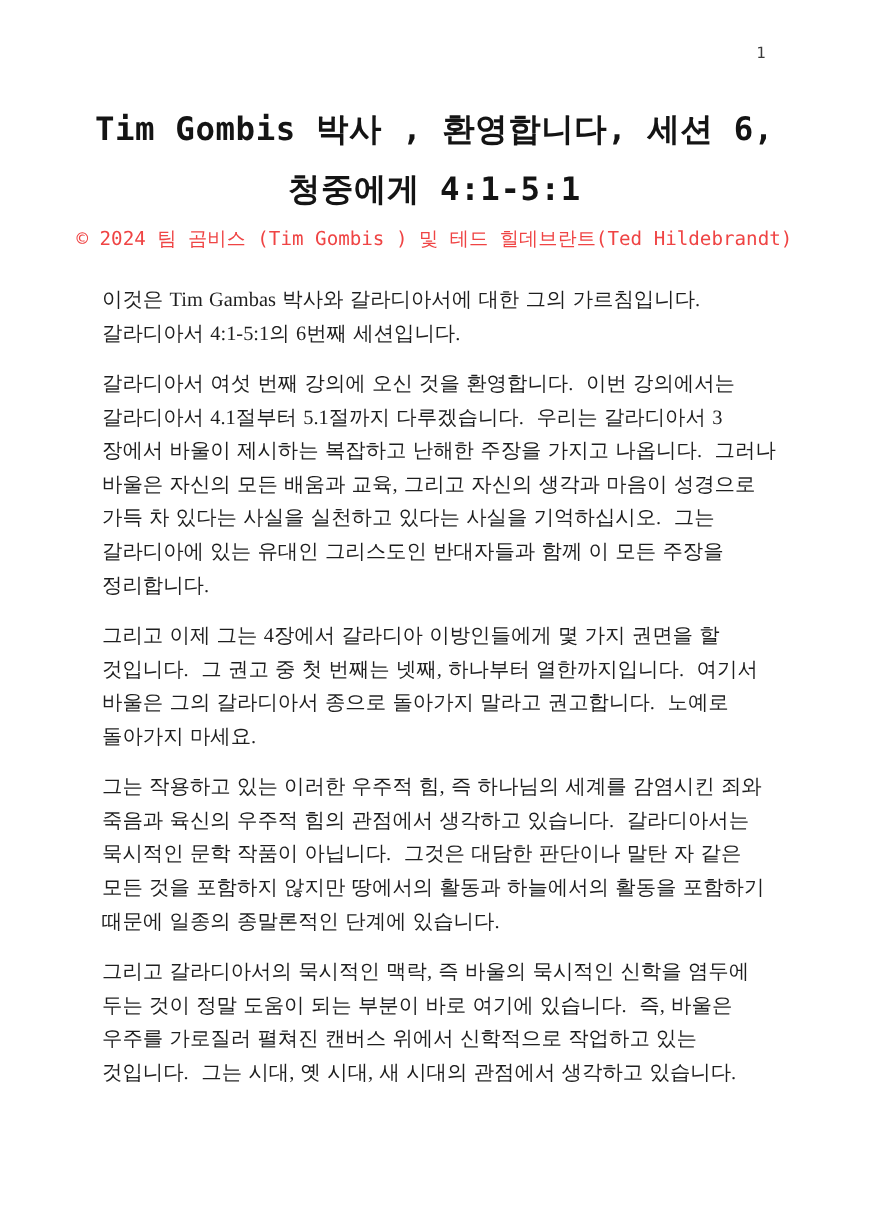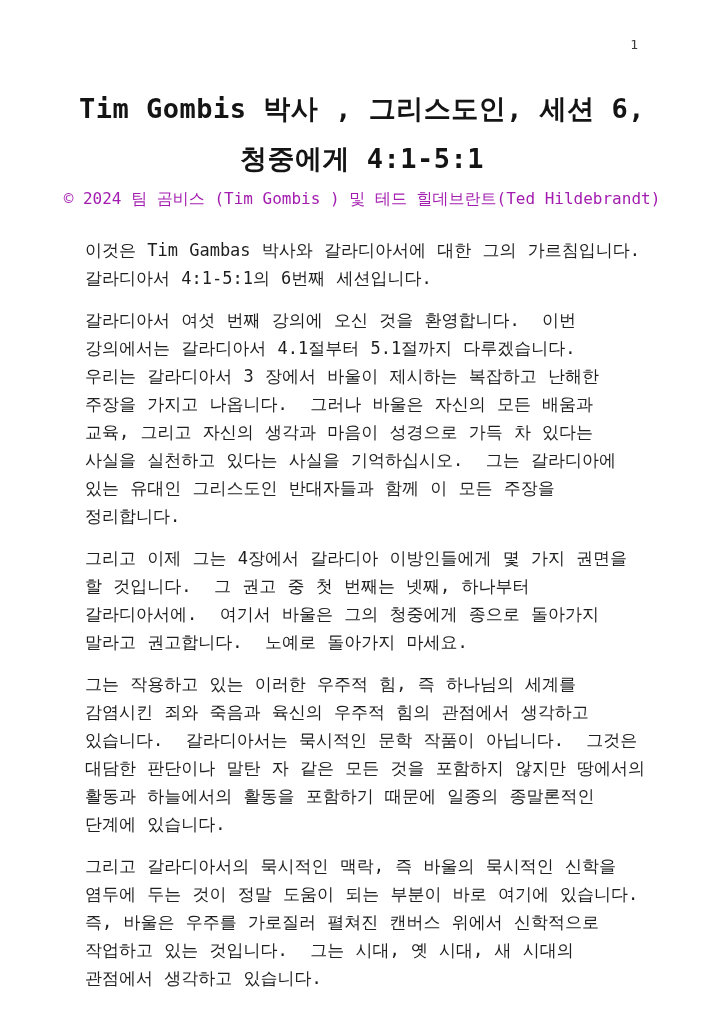--- a/index.html
+++ b/index.html
@@ -32,50 +32,51 @@
     font-size: 27px;
     line-height: 50px;
     letter-spacing: 0.5px;
     color: #141414;
   }
   .copyright-line {
     margin: 2px 30px 0 30px;
     text-align: center;
     font-size: 16px;
     line-height: 26px;
-    color: #a21caf;
+    color: #ef4444;
   }
   .content {
     margin: 24px 76px 0 85px;
     font-size: 17px;
     line-height: 28px;
     text-align: left;
   }
   .content p {
     margin: 0 0 14px 0;
     white-space: pre-wrap;
     word-break: keep-all;
     word-spacing: 1px;
+    font-family: Liberation Serif, serif;
   }
 </style>
 </head>
 <body>
 
 <div class="page">
 
   <div class="page-number">1</div>
 
   <div class="title-block">
-    <div>Tim Gombis 박사 ,  그리스도인,  세션 6,</div>
+    <div>Tim Gombis 박사 ,  환영합니다,  세션 6,</div>
     <div>청중에게 4:1-5:1</div>
   </div>
 
   <div class="copyright-line">© 2024 팀 곰비스 (Tim Gombis ) 및 테드 힐데브란트(Ted Hildebrandt)</div>
 
   <div class="content">
     <p>이것은 Tim Gambas 박사와 갈라디아서에 대한 그의 가르침입니다.  갈라디아서 4:1-5:1의 6번째 세션입니다.</p>
     <p>갈라디아서 여섯 번째 강의에 오신 것을 환영합니다.  이번 강의에서는 갈라디아서 4.1절부터 5.1절까지 다루겠습니다.  우리는 갈라디아서 3 장에서 바울이 제시하는 복잡하고 난해한 주장을 가지고 나옵니다.  그러나 바울은 자신의 모든 배움과 교육, 그리고 자신의 생각과 마음이 성경으로 가득 차 있다는 사실을 실천하고 있다는 사실을 기억하십시오.  그는 갈라디아에 있는 유대인 그리스도인 반대자들과 함께 이 모든 주장을 정리합니다.</p>
-    <p>그리고 이제 그는 4장에서 갈라디아 이방인들에게 몇 가지 권면을 할 것입니다.  그 권고 중 첫 번째는 넷째, 하나부터 갈라디아서에.  여기서 바울은 그의 청중에게 종으로 돌아가지 말라고 권고합니다.  노예로 돌아가지 마세요.</p>
+    <p>그리고 이제 그는 4장에서 갈라디아 이방인들에게 몇 가지 권면을 할 것입니다.  그 권고 중 첫 번째는 넷째, 하나부터 열한까지입니다.  여기서 바울은 그의 갈라디아서 종으로 돌아가지 말라고 권고합니다.  노예로 돌아가지 마세요.</p>
     <p>그는 작용하고 있는 이러한 우주적 힘, 즉 하나님의 세계를 감염시킨 죄와 죽음과 육신의 우주적 힘의 관점에서 생각하고 있습니다.  갈라디아서는 묵시적인 문학 작품이 아닙니다.  그것은 대담한 판단이나 말탄 자 같은 모든 것을 포함하지 않지만 땅에서의 활동과 하늘에서의 활동을 포함하기 때문에 일종의 종말론적인 단계에 있습니다.</p>
     <p>그리고 갈라디아서의 묵시적인 맥락, 즉 바울의 묵시적인 신학을 염두에 두는 것이 정말 도움이 되는 부분이 바로 여기에 있습니다.  즉, 바울은 우주를 가로질러 펼쳐진 캔버스 위에서 신학적으로 작업하고 있는 것입니다.  그는 시대, 옛 시대, 새 시대의 관점에서 생각하고 있습니다.</p>
   </div>
 
 </div>
 
 </body></html>

